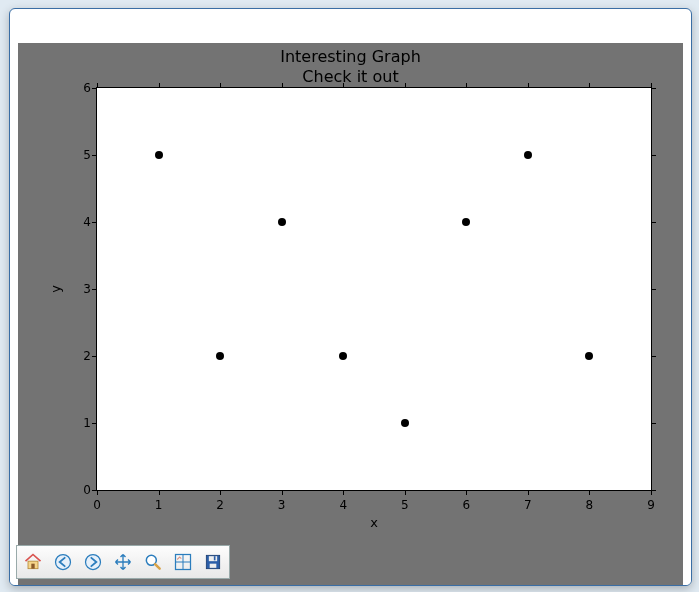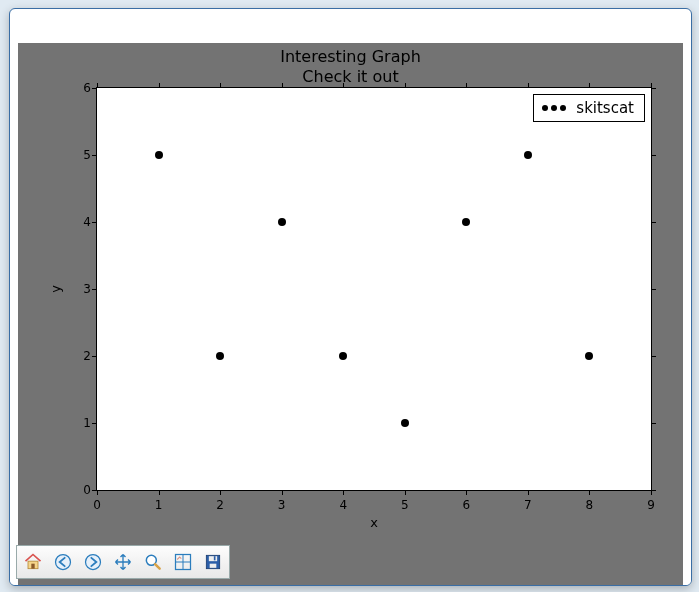--- a/index.html
+++ b/index.html
@@ -185,28 +185,20 @@
 <div class="window">
 
   <div class="client">
     <div class="figure">
       <div class="chart-title">Interesting Graph</div>
       <div class="chart-subtitle">Check it out</div>
 
       <div class="axes" id="axes">
         <div class="axis-label-x">x</div>
         <div class="axis-label-y">y</div>
-        <div class="legend">
-          <div class="legend-marker">
-            <span></span>
-              <span></span>
-              <span></span>
-          </div>
-          <div>skitscat</div>
-        </div>
       <div class="tick-x " style="left: 0px;"></div>
           <div class="tick-x top" style="left: 0px;"></div>
           <div class="xlabel-tick" style="left: 0px;">0</div>
           <div class="tick-x " style="left: 61.5556px;"></div>
           <div class="tick-x top" style="left: 61.5556px;"></div>
           <div class="xlabel-tick" style="left: 61.5556px;">1</div>
           <div class="tick-x " style="left: 123.111px;"></div>
           <div class="tick-x top" style="left: 123.111px;"></div>
           <div class="xlabel-tick" style="left: 123.111px;">2</div>
           <div class="tick-x " style="left: 184.667px;"></div>

